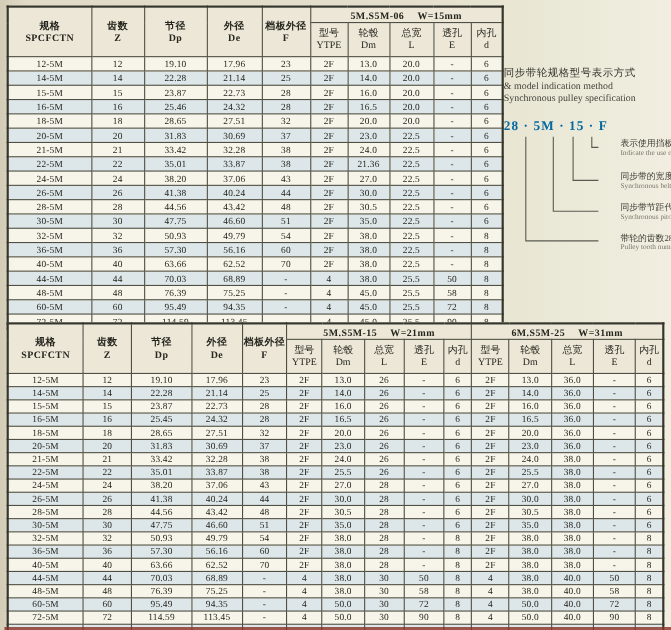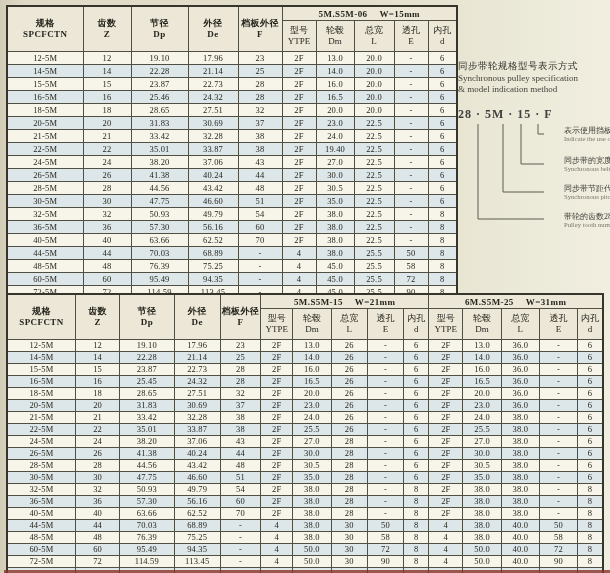--- a/index.html
+++ b/index.html
@@ -19,21 +19,21 @@
   .grp-row th{height:13px;font-size:9px;font-weight:bold;letter-spacing:.4px;}
   .col-row th{height:30px;}
   .h-cn{font-size:9px;line-height:11px;}
   .h-sub{font-size:9px;line-height:11px;font-style:normal;}
   .grp-title{margin-right:12px;}
   .tbl-upper{position:absolute;left:6px;top:5px;width:450px;height:278px;}
   .tbl-lower{position:absolute;left:6px;top:293px;width:598px;height:274px;}
   .ann{position:absolute;left:458px;top:60px;width:150px;}
   .ann-title-cn{font-size:9.5px;letter-spacing:.5px;color:#33332c;}
   .ann-title-en{font-size:9px;line-height:11px;color:#44443c;}
-  .ann-code{margin-top:12px;font-size:12px;font-weight:bold;letter-spacing:1px;color:#404040;}
+  .ann-code{margin-top:12px;font-size:12px;font-weight:bold;letter-spacing:1px;color:#0369a1;}
   .ann-diagram{position:relative;height:120px;margin-top:2px;}
   .ann-svg{position:absolute;left:0;top:0;}
   .ann-label{position:absolute;left:106px;width:62px;}
   .ann-label .cn{font-size:8px;color:#3c3c34;line-height:9px;white-space:nowrap;}
   .ann-label .en{font-size:7px;color:#7a776c;line-height:9px;white-space:nowrap;transform:scale(.95);transform-origin:left top;}
   .lbl-0{top:2px;} .lbl-1{top:32px;} .lbl-2{top:60px;} .lbl-3{top:88px;font-family:Liberation Serif, serif;}
 </style>
 </head>
 <body>
 
@@ -182,21 +182,21 @@
         <td>-</td>
         <td>6</td>
       </tr>
       <tr>
         <td>22-5M</td>
         <td>22</td>
         <td>35.01</td>
         <td>33.87</td>
         <td>38</td>
         <td>2F</td>
-        <td>19.40</td>
+        <td>21.36</td>
         <td>22.5</td>
         <td>-</td>
         <td>6</td>
       </tr>
       <tr>
         <td>24-5M</td>
         <td>24</td>
         <td>38.20</td>
         <td>37.06</td>
         <td>43</td>
@@ -324,22 +324,22 @@
         <td>45.0</td>
         <td>25.5</td>
         <td>90</td>
         <td>8</td>
       </tr>
     </tbody>
 </table>
 
 <div class="ann">
   <div class="ann-title-cn">同步带轮规格型号表示方式</div>
+  <div class="ann-title-en">&amp; model indication method</div>
   <div class="ann-title-en">Synchronous pulley specification</div>
-  <div class="ann-title-en">&amp; model indication method</div>
   <div class="ann-code">28 · 5M · 15 · F</div>
   <div class="ann-diagram">
     <svg class="ann-svg" width="150" height="120" viewBox="0 0 150 120">
       <polyline points="80,0 80,10 86,10" fill="none" stroke="#5a5a50" stroke-width="1"></polyline>
       <polyline points="63,0 63,40 86,40" fill="none" stroke="#5a5a50" stroke-width="1"></polyline>
       <polyline points="45,0 45,68 86,68" fill="none" stroke="#5a5a50" stroke-width="1"></polyline>
       <polyline points="20,0 20,95 86,95" fill="none" stroke="#5a5a50" stroke-width="1"></polyline>
     </svg>
     <div class="ann-label lbl-0">
       <div class="cn">表示使用挡板</div>

